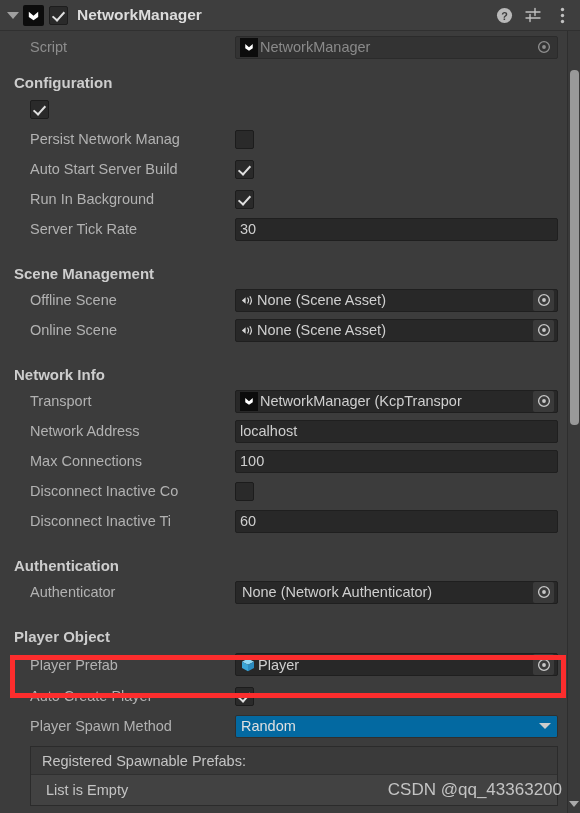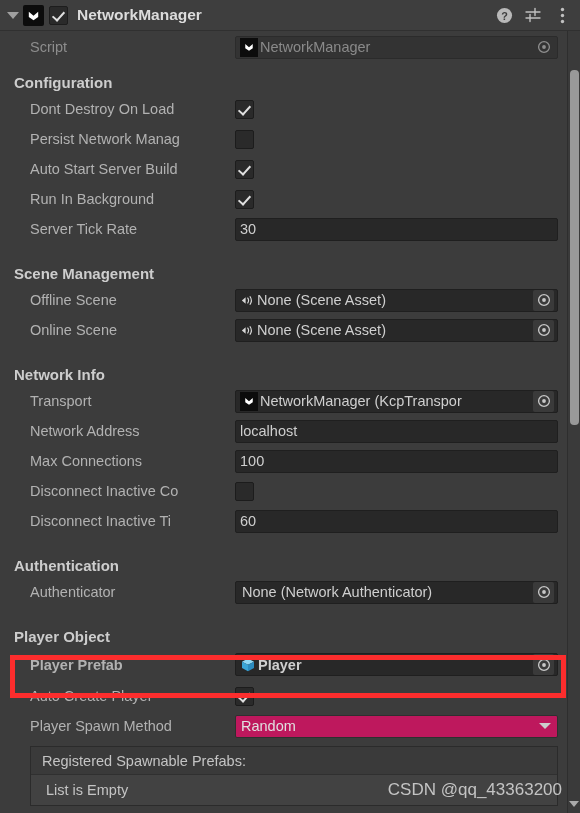--- a/index.html
+++ b/index.html
@@ -168,21 +168,21 @@
     display: flex;
     align-items: center;
     justify-content: center;
   }
   .picker.flat { background: transparent; }
 
   
   .dropdown {
     flex: 1 1 auto;
     height: 23px;
-    background: #be185d;
+    background: #0369a1;
     border: 1px solid #2f2f2f;
     border-radius: 2px;
     display: flex;
     align-items: center;
     padding: 0 6px 0 5px;
     color: #e0e0e0;
     font-size: 14.5px;
   }
   .dropdown .txt { flex: 1 1 auto; }
   .chev {
@@ -334,21 +334,20 @@
             <circle cx="7" cy="7" r="5.4" fill="none" stroke="#8e8e8e" stroke-width="1.3"></circle>
             <circle cx="7" cy="7" r="1.9" fill="#8e8e8e"></circle>
           </svg>
         </span>
       </div>
     </div>
 
     <div class="section-head">Configuration</div>
 
     <div class="row">
-      <div class="lbl">Dont Destroy On Load</div>
       <div class="cb check"></div>
     </div>
 
     <div class="row">
       <div class="lbl">Persist Network Manag</div>
       <div class="cb"></div>
     </div>
 
     <div class="row">
       <div class="lbl">Auto Start Server Build</div>
@@ -469,21 +468,21 @@
             <circle cx="7" cy="7" r="5.4" fill="none" stroke="#c8c8c8" stroke-width="1.3"></circle>
             <circle cx="7" cy="7" r="1.9" fill="#c8c8c8"></circle>
           </svg>
         </span>
       </div>
     </div>
 
     <div class="spacer"></div>
     <div class="section-head">Player Object</div>
 
-    <div class="row" style="height:33px;font-weight:bold;">
+    <div class="row" style="height:33px;">
       <div class="lbl">Player Prefab</div>
       <div class="field">
         <span class="prefab-icon">
           <svg width="16" height="16" viewBox="0 0 16 16" aria-hidden="true">
             <path d="M8 1.6 L14 4.7 L8 7.8 L2 4.7 Z" fill="#8fd9f5"></path>
             <path d="M2 4.7 L8 7.8 L8 14.2 L2 11.1 Z" fill="#3ba5d6"></path>
             <path d="M14 4.7 L8 7.8 L8 14.2 L14 11.1 Z" fill="#2b8cc0"></path>
           </svg>
         </span>
         <span class="txt">Player</span>

